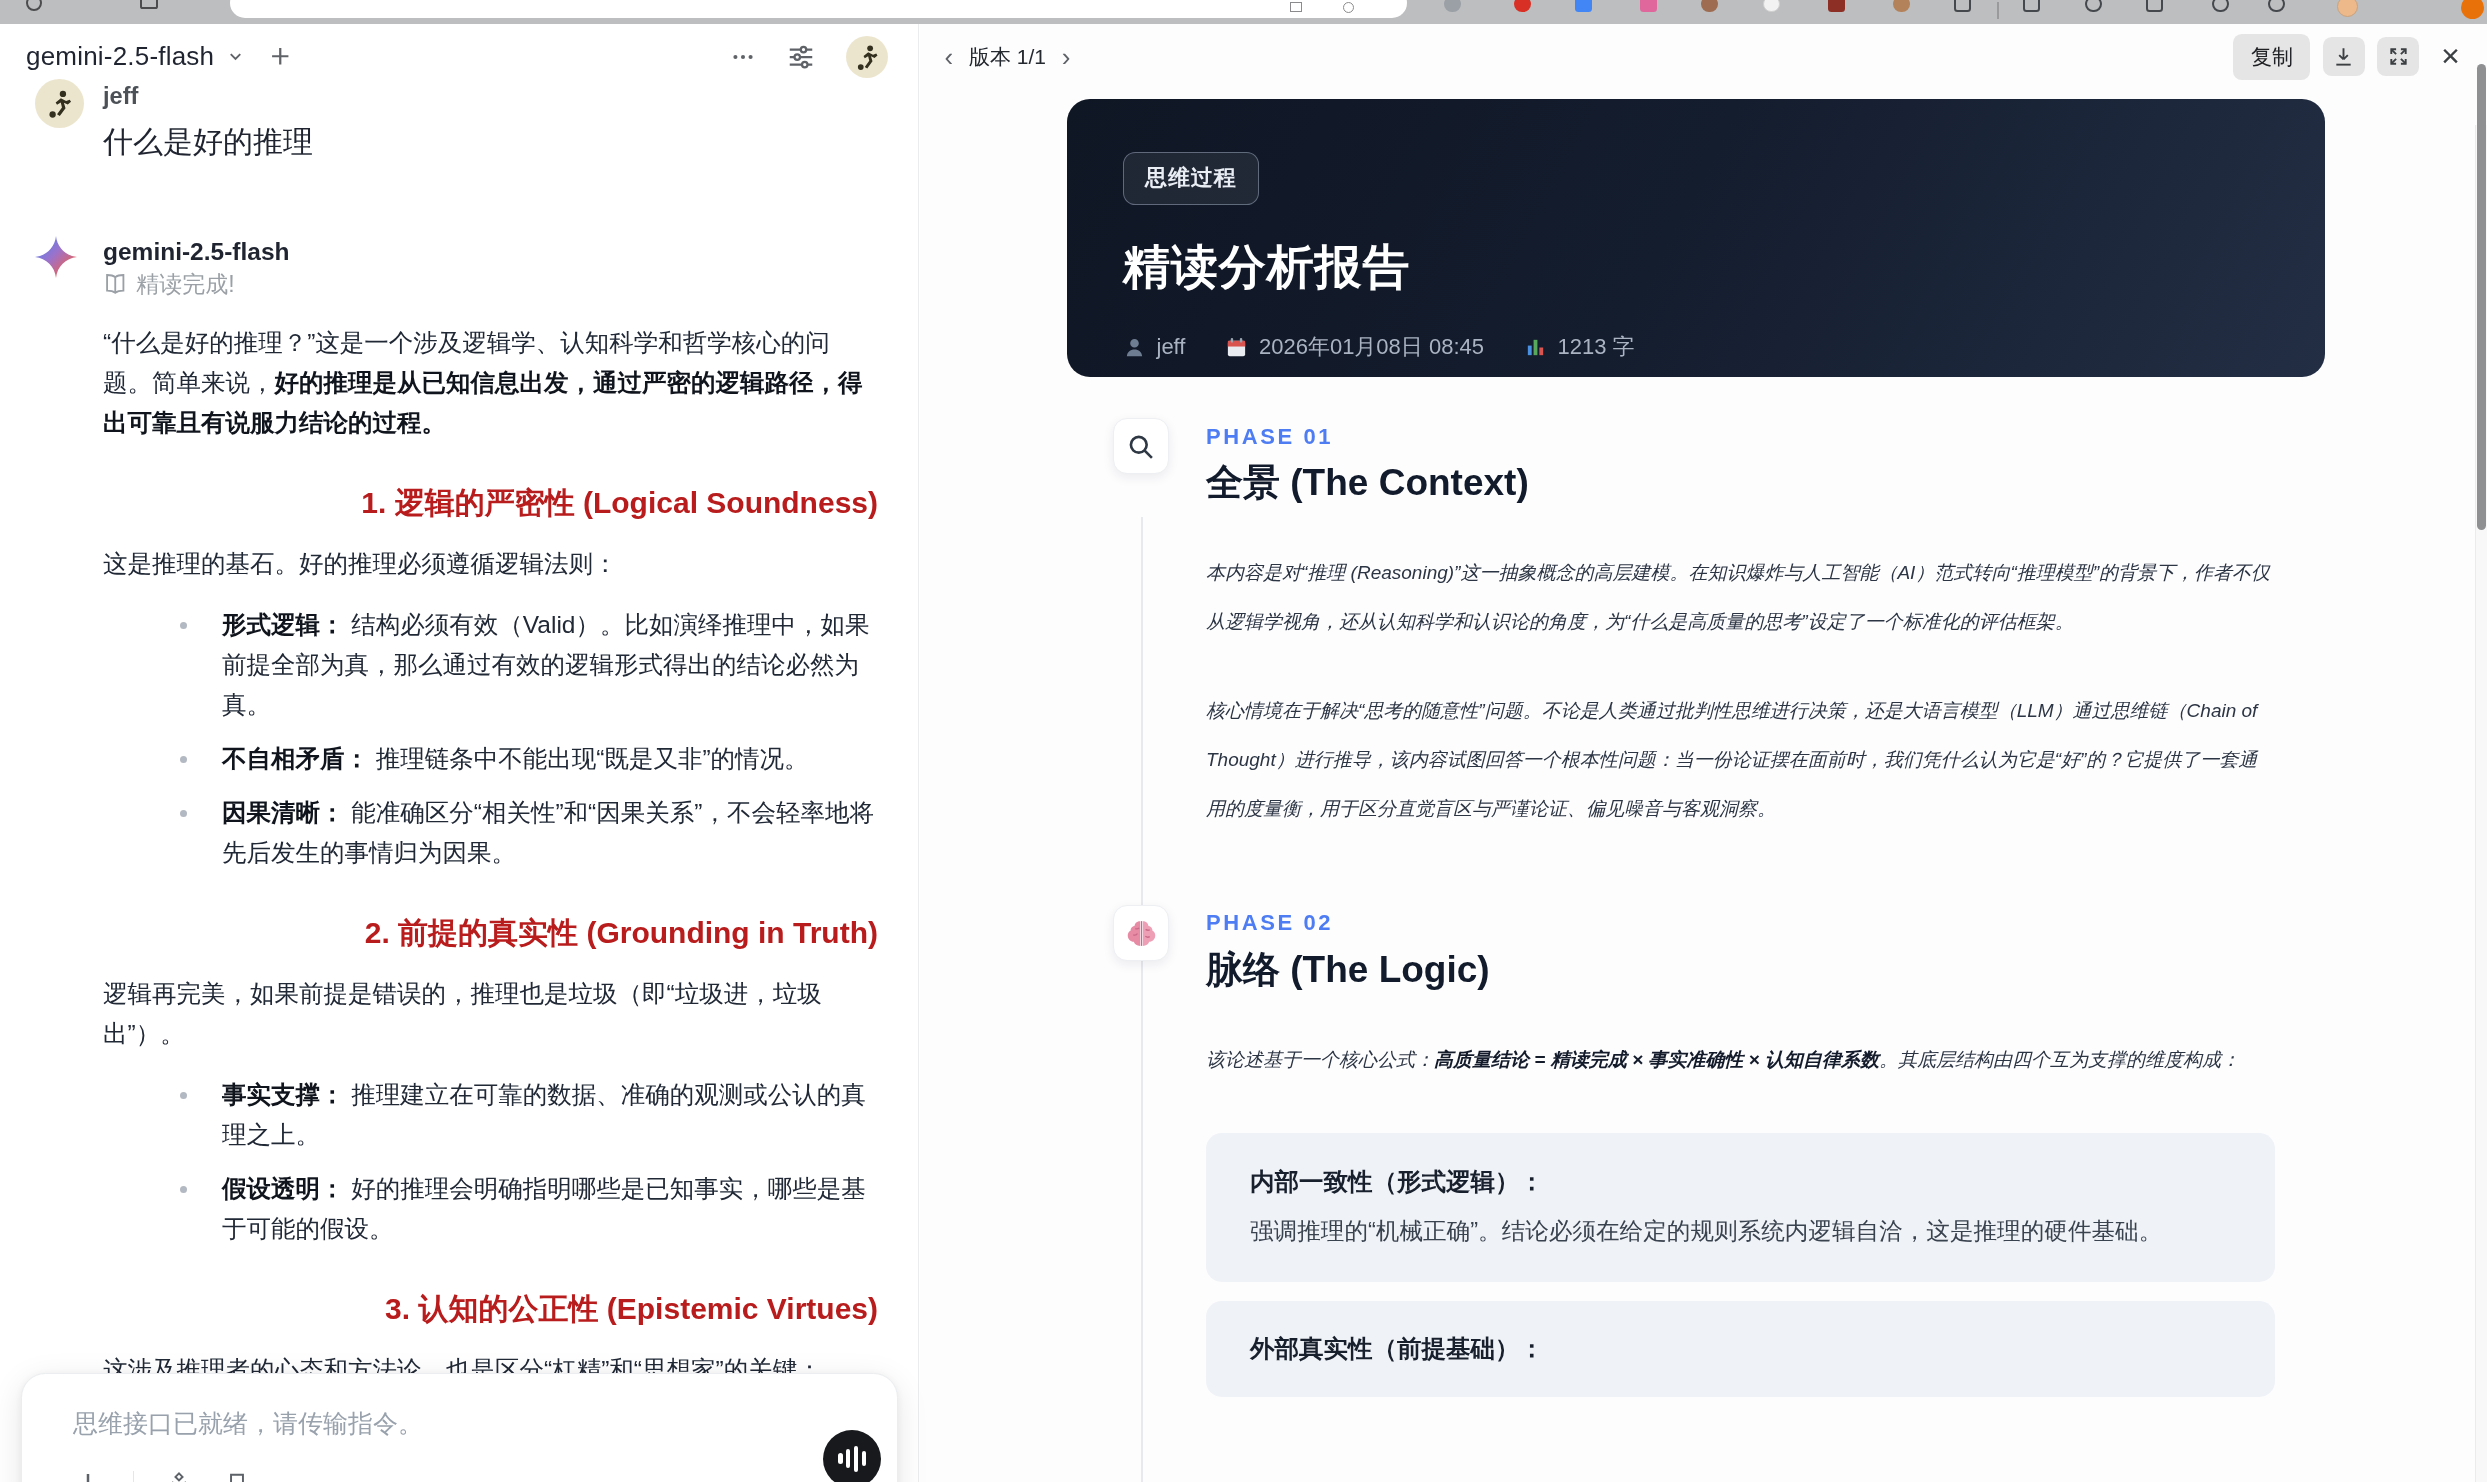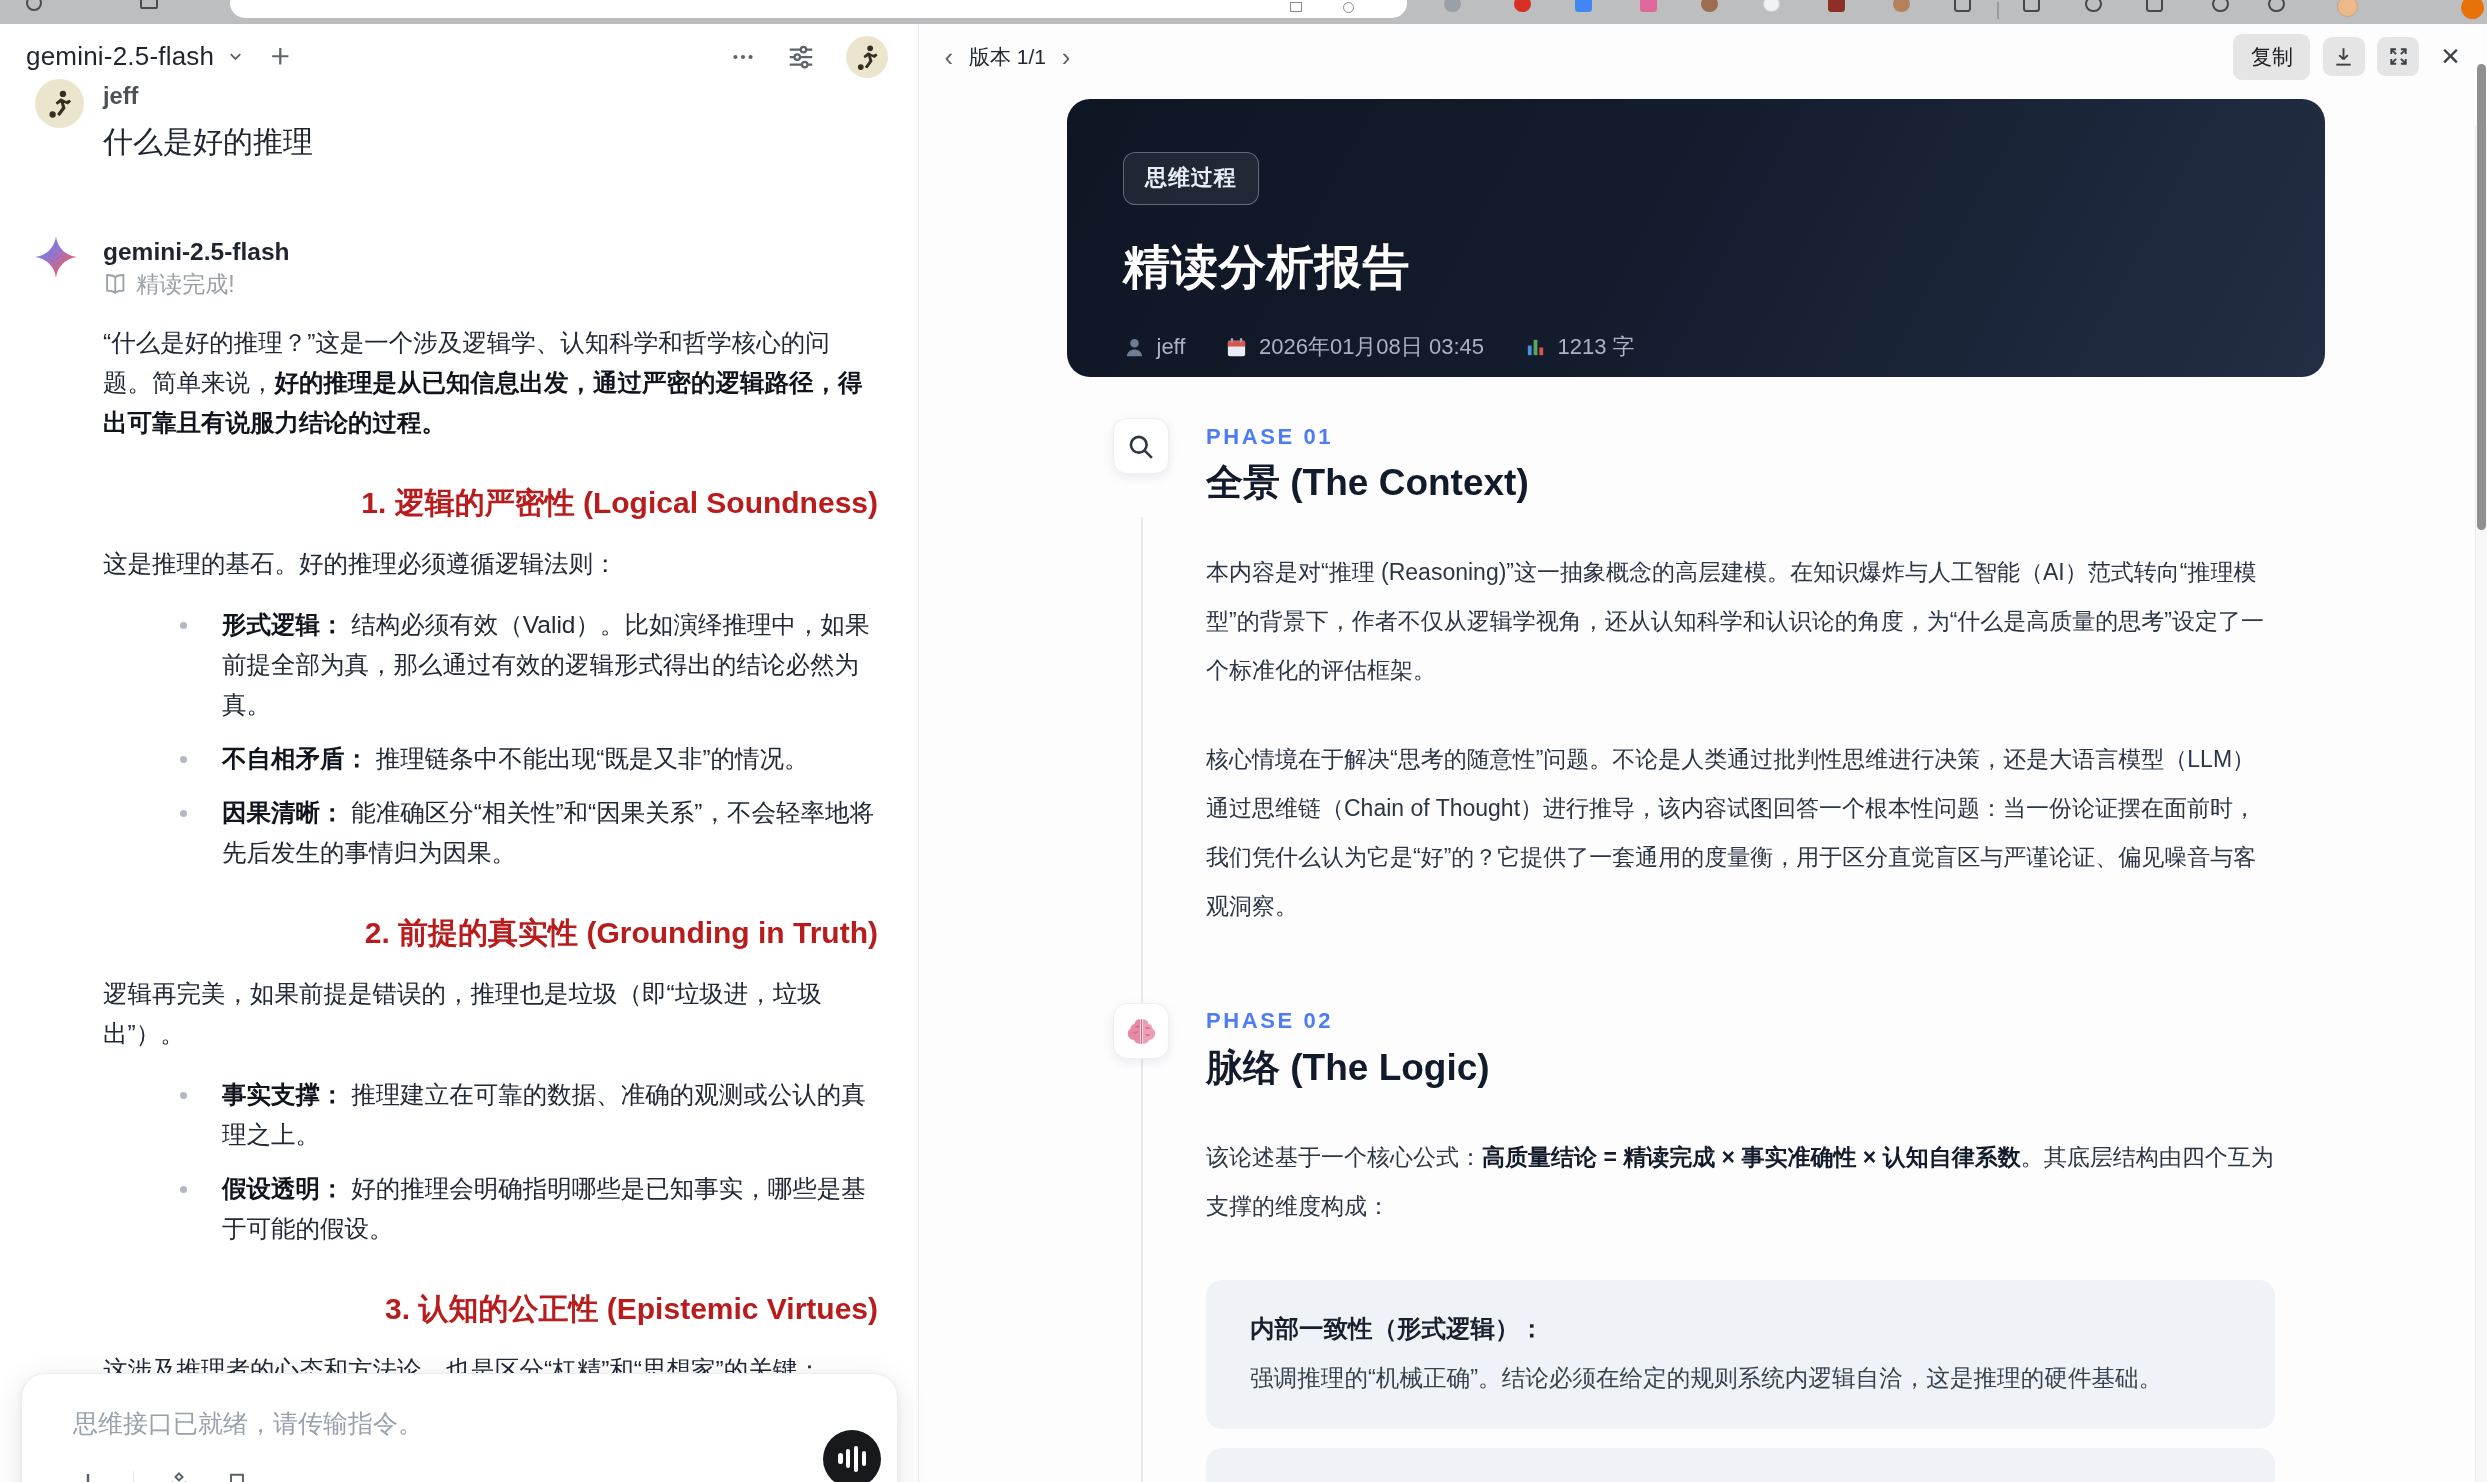--- a/index.html
+++ b/index.html
@@ -75,21 +75,21 @@
   .hmeta { display:flex; align-items:center; gap:10.5px; }
 
   .doc-body { position:relative; padding-top:47px; }
   .timeline { position:absolute; left:74px; top:140px; height:1225px; width:1.8px; background:#e7e9ee; }
   .phase { position:relative; margin-bottom:77px; }
   .ph-icon { position:absolute; left:46px; top:-5.3px; width:56px; height:56px; border-radius:14px; background:#fff;
     border:0.9px solid #edeff2; box-shadow:0 3.5px 10.5px rgba(20,30,50,.08); display:flex; align-items:center; justify-content:center; }
   .pc { margin-left:139px; width:1069px; }
   .ph-label { font-size:22px; font-weight:800; color:#4d7cf3; letter-spacing:2.6px; }
   .ph-title { font-size:37px; font-weight:800; color:#121b2c; margin-top:8.8px; }
-  .pc p.para { margin-top:40px; font-size:23px; line-height:49px; color:#2c3544; }
+  .pc p.para { margin-top:40px; font-size:19px; line-height:49px; color:#2c3544;font-style:italic; }
   .pc p.para b { color:#141c2c; }
   .cards { margin-top:49px; }
   .card { background:#eff2f6; border-radius:15.8px; padding:31.5px 44px; margin-bottom:19px; }
   .card-title { font-size:24.5px; font-weight:800; color:#18202e; }
   .card-body { margin-top:15.8px; font-size:23.6px; line-height:37px; color:#39424f; }
 
   
   .sb-track { position:absolute; right:0; top:125px; bottom:0; width:12.3px; background:#f8f8f8; border-left:0.9px solid #ebebeb; z-index:40; }
   .sb-thumb { position:absolute; right:0.9px; top:64px; width:9.6px; height:466px; border-radius:5.3px; background:#8f9092; z-index:41; cursor:grab; }
 
@@ -303,21 +303,21 @@
                 </svg>
               <span>jeff</span>
             </span>
             <span class="hmeta">
               <svg width="23" height="23" viewBox="0 0 24 24">
                 <rect x="3" y="5" width="18" height="16" rx="2" fill="#e9edf2"></rect>
                   <path d="M3 5h18v6H3z" fill="#d9534f"></path>
                 <rect x="6" y="2" width="2.5" height="5" rx="1.2" fill="#9aa4b0"></rect>
                   <rect x="15.5" y="2" width="2.5" height="5" rx="1.2" fill="#9aa4b0"></rect>
               </svg>
-              <span>2026年01月08日 03:45</span>
+              <span>2026年01月08日 08:45</span>
             </span>
             <span class="hmeta">
               <svg width="23" height="23" viewBox="0 0 24 24">
                 <rect x="4" y="10" width="4" height="10" fill="#4a90e2"></rect>
                   <rect x="10" y="4" width="4" height="16" fill="#57a85c"></rect>
                   <rect x="16" y="12" width="4" height="8" fill="#d9534f"></rect>
               </svg>
               <span>1213 字</span>
             </span>
           </div>

